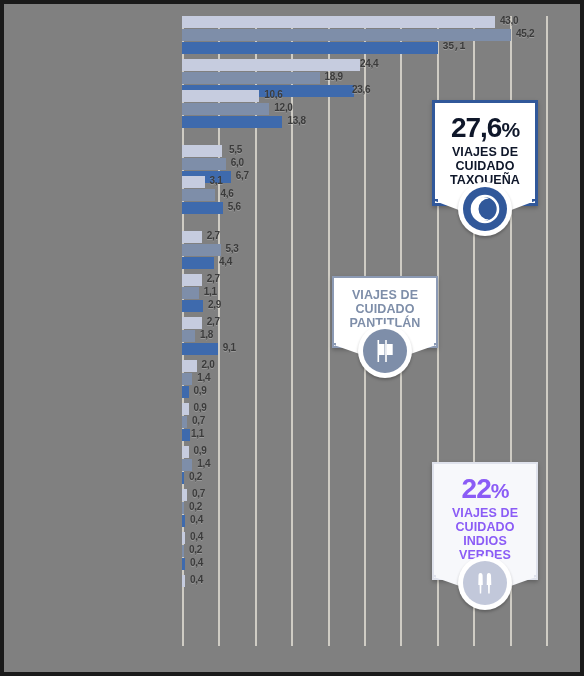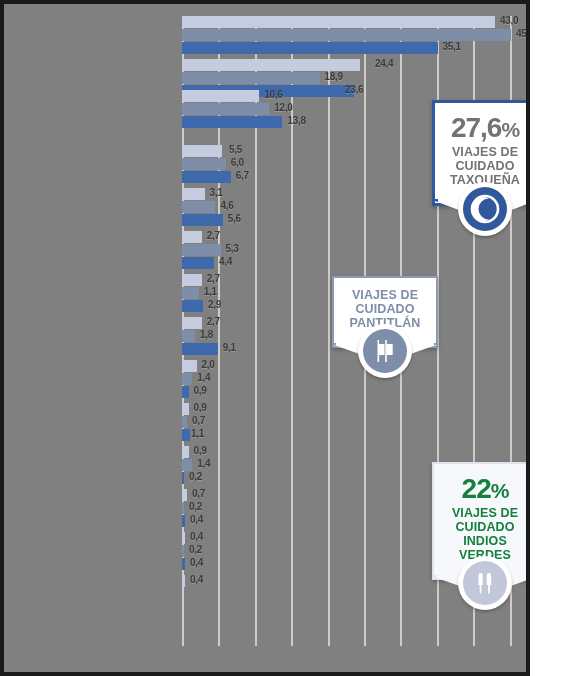--- a/index.html
+++ b/index.html
@@ -4,21 +4,21 @@
 <style>
   html,body{margin:0;padding:0;}
   body{
     width:586px;height:676px;
     background:#ffffff;
     font-family:"Liberation Sans", sans-serif;
     overflow:hidden;
   }
   #chart-frame{
     position:relative;
-    width:530px;height:676px;
+    width:584px;height:676px;
     background:#808080;
     border:4px solid #1a1a1a;
     box-sizing:border-box;
     overflow:hidden;
   }
 
   
   #plot{
     position:absolute;
     left:178px; top:12px;
@@ -116,33 +116,33 @@
     width:44px;height:44px;
     border-radius:50%;
     display:flex;
     align-items:center;
     justify-content:center;
   }
 
   
   .t-dark .badge-body{border:3px solid #31589a;}
   .t-dark .badge-body:after{border-left:3px solid #31589a;border-right:3px solid #31589a;border-bottom:3px solid #31589a;}
-  .t-dark .badge-pct,.t-dark .badge-lines{color:#737373;}
+  .t-dark .badge-pct,.t-dark .badge-lines{color:#0f172a;}
   .t-dark .disc{background:#31589a;}
 
   
   .t-mid .badge-body{border:2px solid #8c9ab4;}
   .t-mid .badge-body:after{border-left:2px solid #8c9ab4;border-right:2px solid #8c9ab4;border-bottom:2px solid #8c9ab4;}
   .t-mid .badge-pct,.t-mid .badge-lines{color:#7e8ea9;}
   .t-mid .disc{background:#7e8ea9;}
 
   
   .t-light .badge-body{border:2px solid #dfe2ec;background:#f7f8fb;}
   .t-light .badge-body:after{background:#f7f8fb;border-left:2px solid #dfe2ec;border-right:2px solid #dfe2ec;border-bottom:2px solid #dfe2ec;}
-  .t-light .badge-pct,.t-light .badge-lines{color:#15803d;}
+  .t-light .badge-pct,.t-light .badge-lines{color:#8b5cf6;}
   .t-light .disc{background:#c2c8da;}
 </style>
 </head>
 <body>
 
 <div id="chart-frame">
 
   <div id="plot">
     <div id="gridlines">
         <div class="gridline" style="left: 0px;"></div>
@@ -163,37 +163,37 @@
             <div class="bar-wrap">
               <div class="bar s0" style="width: 313.04px; background: rgb(198, 204, 223);"></div>
               <div class="bar-val" style="left: 318.04px;">43,0</div>
             </div>
             <div class="bar-wrap">
               <div class="bar s1" style="width: 329.056px; background: rgb(126, 142, 169);"></div>
               <div class="bar-val" style="left: 334.056px;">45,2</div>
             </div>
             <div class="bar-wrap">
               <div class="bar s2" style="width: 255.528px; background: rgb(62, 106, 173);"></div>
-              <div class="bar-val" style="left: 260.528px;">35,1</div>
+              <div class="bar-val" style="left: 260.528px; font-family: Liberation Mono, monospace;">35,1</div>
             </div>
           </div>
         </div>
         <div class="cat-row" style="top: 43px;">
           <div class="bars">
             <div class="bar-wrap">
               <div class="bar s0" style="width: 177.632px; background: rgb(198, 204, 223);"></div>
-              <div class="bar-val" style="left: 193px; text-align: right;">24,4</div>
+              <div class="bar-val" style="left: 178px; text-align: right;">24,4</div>
             </div>
             <div class="bar-wrap">
               <div class="bar s1" style="width: 137.592px; background: rgb(126, 142, 169);"></div>
               <div class="bar-val" style="left: 142.592px;">18,9</div>
             </div>
             <div class="bar-wrap">
               <div class="bar s2" style="width: 171.808px; background: rgb(62, 106, 173);"></div>
-              <div class="bar-val" style="left: 163px;">23,6</div>
+              <div class="bar-val" style="left: 170px;">23,6</div>
             </div>
           </div>
         </div>
         <div class="cat-row" style="top: 74px;">
           <div class="bars">
             <div class="bar-wrap">
               <div class="bar s0" style="width: 77.168px; background: rgb(198, 204, 223);"></div>
               <div class="bar-val" style="left: 82.168px;">10,6</div>
             </div>
             <div class="bar-wrap">
@@ -215,21 +215,21 @@
             <div class="bar-wrap">
               <div class="bar s1" style="width: 43.68px; background: rgb(126, 142, 169);"></div>
               <div class="bar-val" style="left: 48.68px;">6,0</div>
             </div>
             <div class="bar-wrap">
               <div class="bar s2" style="width: 48.776px; background: rgb(62, 106, 173);"></div>
               <div class="bar-val" style="left: 53.776px;">6,7</div>
             </div>
           </div>
         </div>
-        <div class="cat-row" style="top: 172px; text-align: center;">
+        <div class="cat-row" style="top: 160px; text-align: center;">
           <div class="bars">
             <div class="bar-wrap">
               <div class="bar s0" style="width: 22.568px; background: rgb(198, 204, 223);"></div>
               <div class="bar-val" style="left: 27.568px;">3,1</div>
             </div>
             <div class="bar-wrap">
               <div class="bar s1" style="width: 33.488px; background: rgb(126, 142, 169);"></div>
               <div class="bar-val" style="left: 38.488px;">4,6</div>
             </div>
             <div class="bar-wrap">

